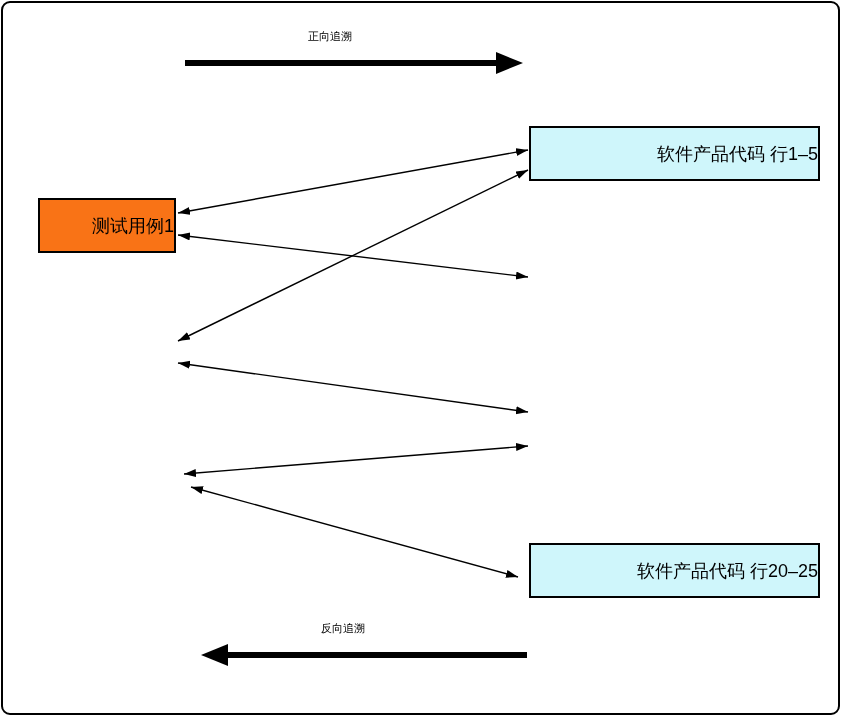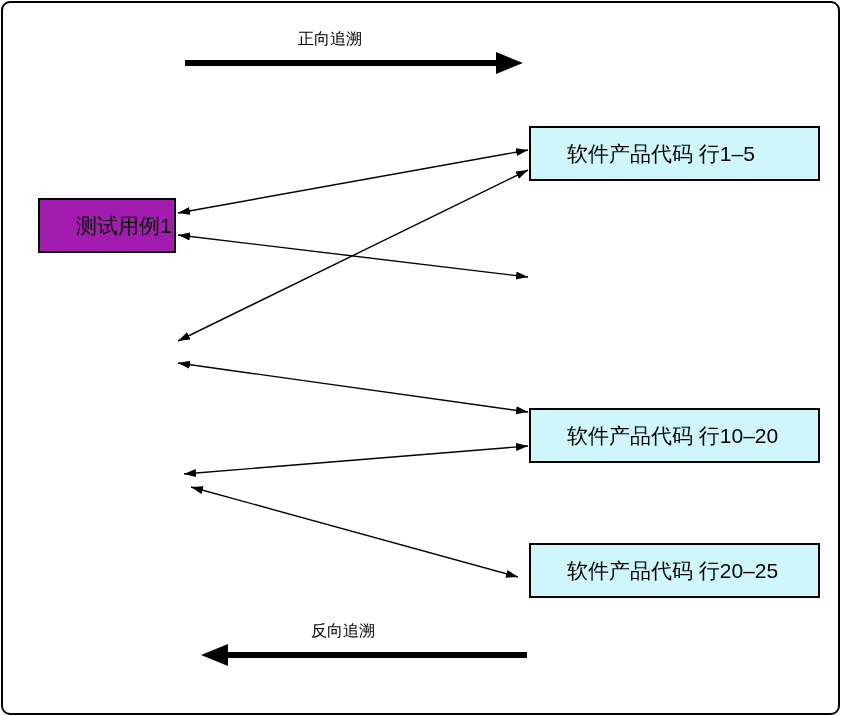--- a/index.html
+++ b/index.html
@@ -12,40 +12,40 @@
   }
   .frame{
     position:absolute;inset:1px;
     border:2px solid #000;
     border-radius:9px;
     pointer-events:none;
   }
   svg.layer{position:absolute;left:0;top:0;}
   .node{
     position:absolute;
-    display:flex;align-items:center;justify-content:flex-start;
+    display:flex;align-items:center;justify-content:flex-end;
     border:2px solid #000;
     box-sizing:border-box;
-    font-size:21px;color:#000;
+    font-size:18px;color:#000;
     white-space:nowrap;
     padding-left:36px;
   }
-  .tc{left:38px;width:138px;height:55px;background:#a21caf;}
+  .tc{left:38px;width:138px;height:55px;background:#f97316;}
   .code{left:529px;width:291px;height:55px;background:#CFF6FB;}
   #tc1{top:198px}
   #tc2{top:325px}
   #tc3{top:446px}
   #code1{top:126px}
   #code2{top:268px}
   #code3{top:408px}
   #code4{top:543px}
   .dirlabel{
     position:absolute;
     transform:translateX(-50%);
-    font-size:16px;color:#000;
+    font-size:11px;color:#000;
     white-space:nowrap;
   }
   .edge{stroke:#000;stroke-width:1.4;}
   .fatline{stroke:#000;stroke-width:6;}
   .fathead{fill:#000;}
 </style>
 </head>
 <body>
 
 <div class="canvas">
@@ -81,21 +81,18 @@
 
   <div class="dirlabel" style="left:343px;top:621px">反向追溯</div>
 
   <div class="node tc" id="tc1">
     <span>测试用例1</span>
   </div>
 
   <div class="node code" id="code1">
     <span>软件产品代码 行1–5</span>
   </div>
-  <div class="node code" id="code3">
-    <span>软件产品代码 行10–20</span>
-  </div>
   <div class="node code" id="code4">
     <span>软件产品代码 行20–25</span>
   </div>
 
   <div class="frame"></div>
 </div>
 
 </body></html>

